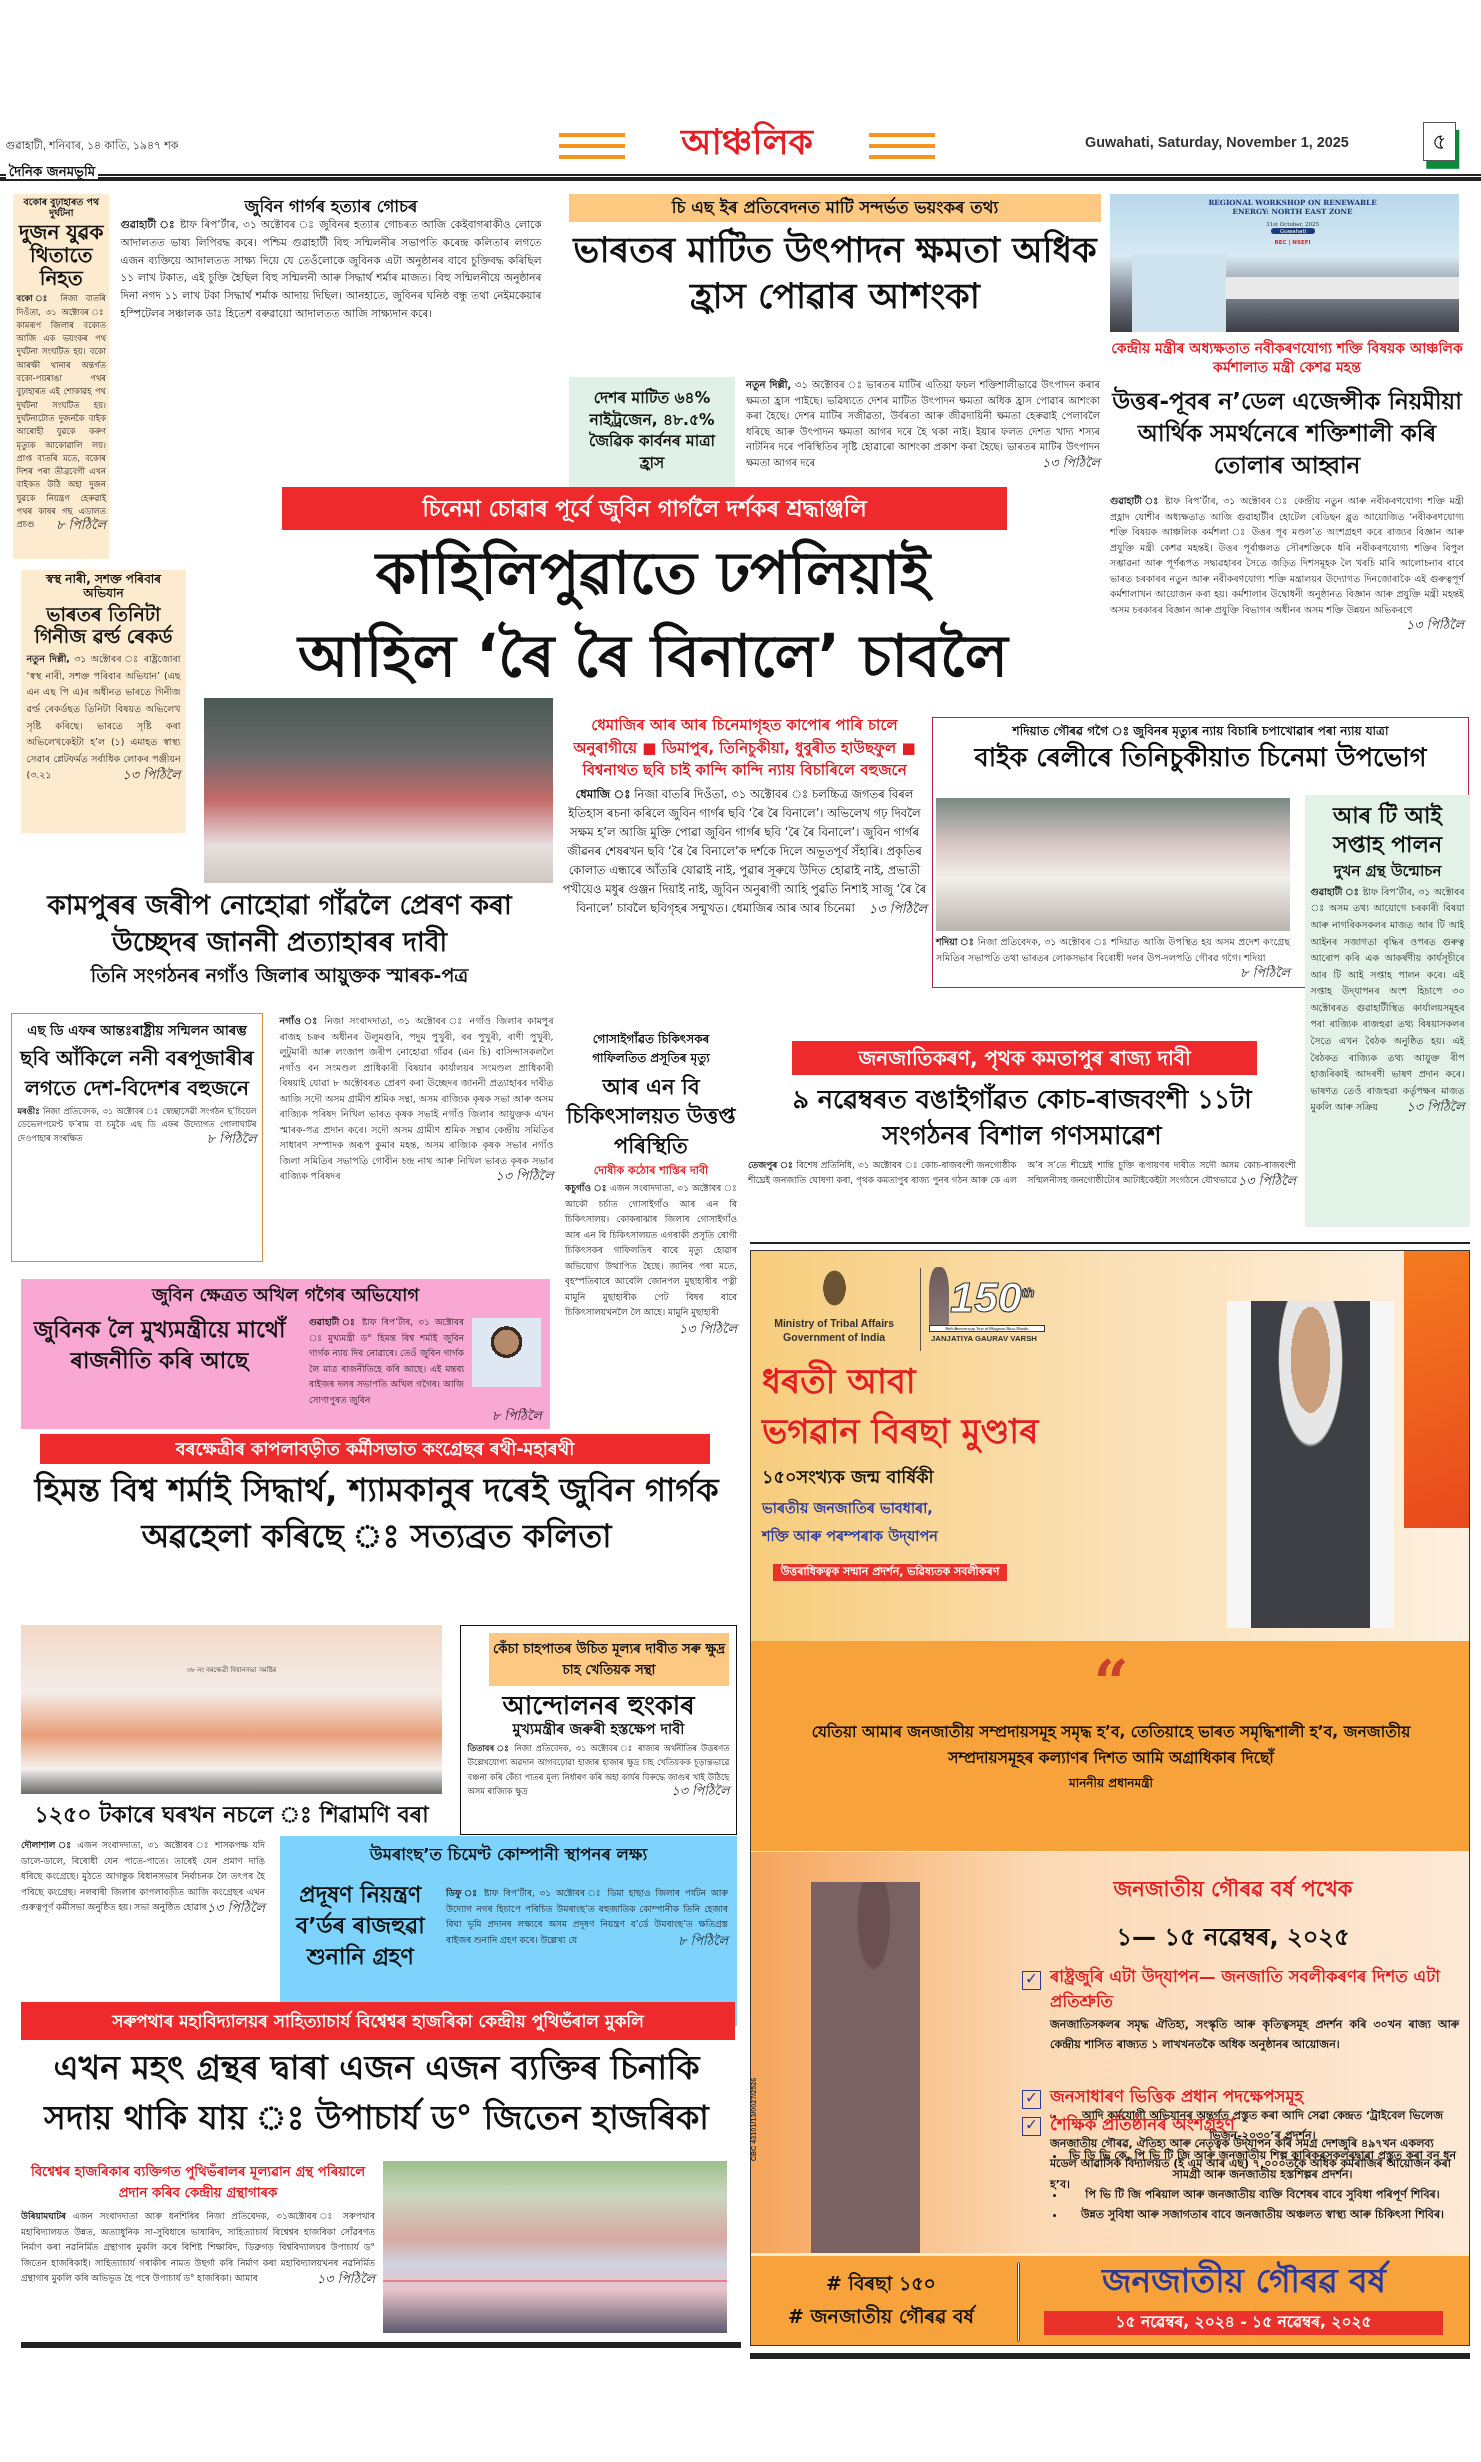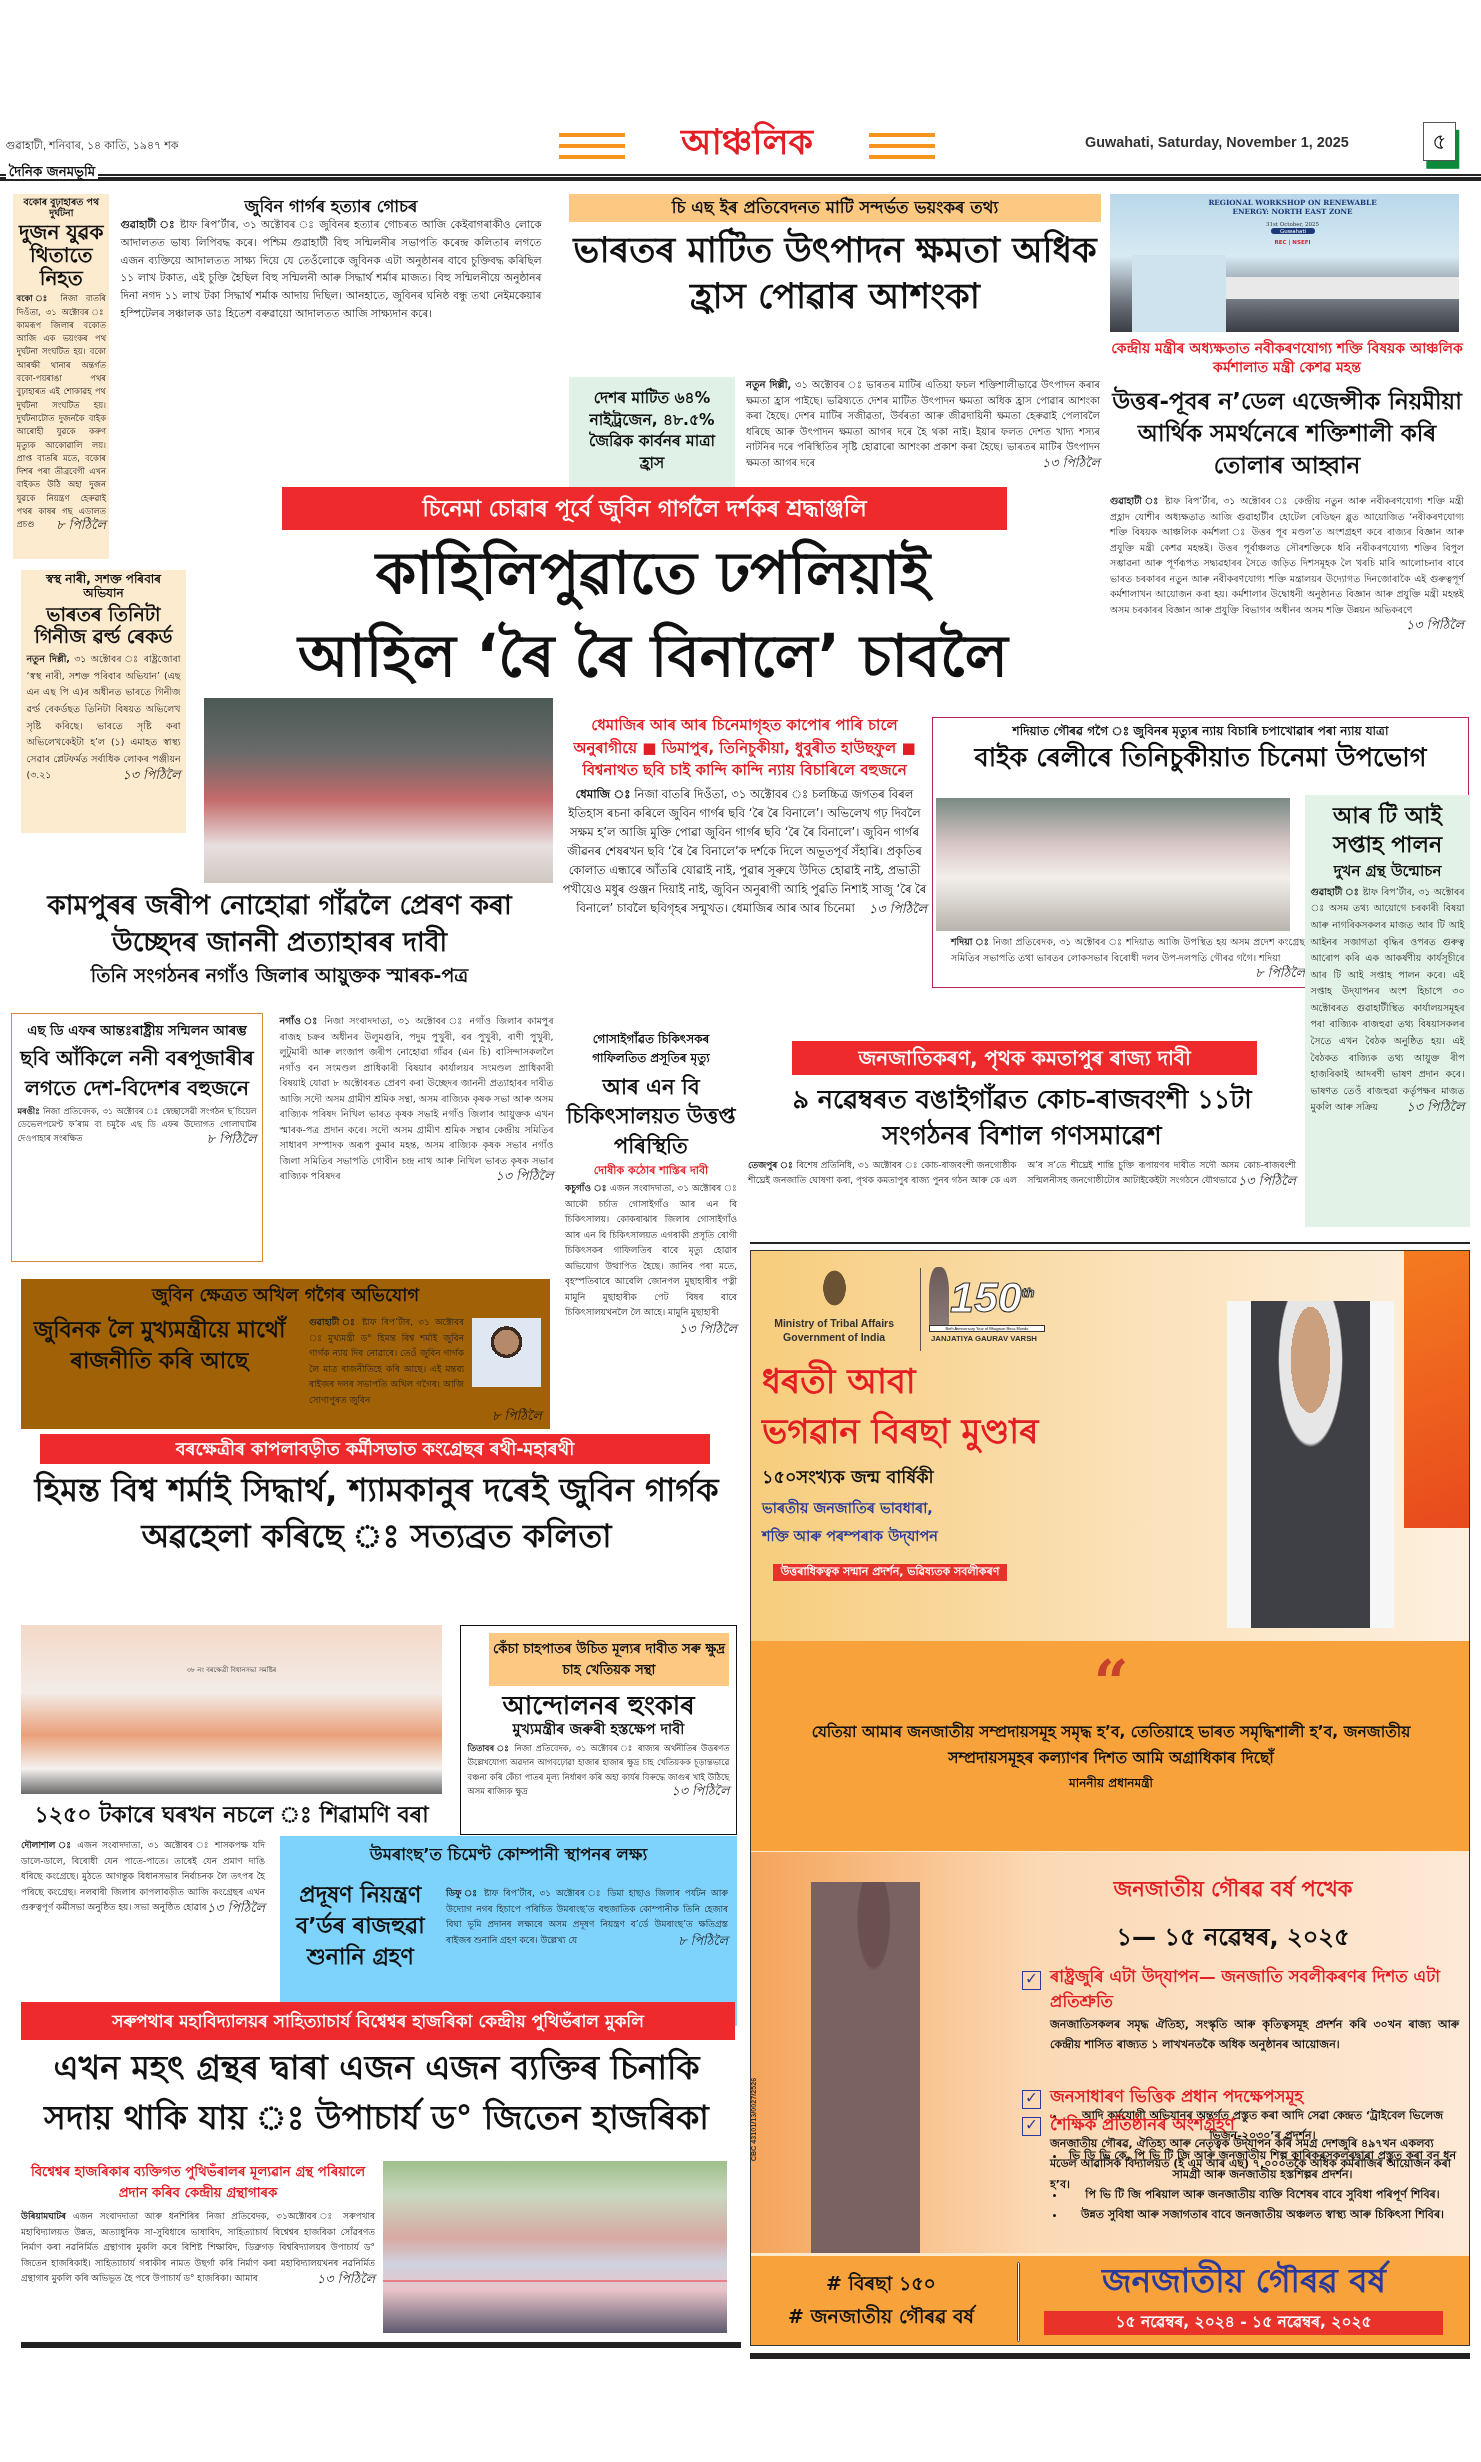--- a/index.html
+++ b/index.html
@@ -103,21 +103,21 @@
     <b>ধেমাজি ঃ</b>
     <span>নিজা বাতৰি দিওঁতা, ৩১ অক্টোবৰ ঃ চলচ্চিত্ৰ জগতৰ বিৰল ইতিহাস ৰচনা কৰিলে জুবিন গাৰ্গৰ ছবি ‘ৰৈ ৰৈ বিনালে’। অভিলেখ গঢ় দিবলৈ সক্ষম হ’ল আজি মুক্তি পোৱা জুবিন গাৰ্গৰ ছবি ‘ৰৈ ৰৈ বিনালে’। জুবিন গাৰ্গৰ জীৱনৰ শেষৰখন ছবি ‘ৰৈ ৰৈ বিনালে’ক দৰ্শকে দিলে অভূতপূৰ্ব সঁহাৰি। প্ৰকৃতিৰ কোলাত এন্ধাৰে আঁতৰি যোৱাই নাই, পুৱাৰ সূৰুযে উদিত হোৱাই নাই, প্ৰভাতী পখীয়েও মধুৰ গুঞ্জন দিয়াই নাই, জুবিন অনুৰাগী আহি পুৱতি নিশাই সাজু ‘ৰৈ ৰৈ বিনালে’ চাবলৈ ছবিগৃহৰ সন্মুখত। ধেমাজিৰ আৰ আৰ চিনেমা</span>
     <span class="cont">১৩ পিঠিলৈ</span>
   </div>
 </div>
 
 <div class="abs" style="left:932px;top:717px;width:537px;height:271px;border:1.7px solid #b0245a;">
   <div class="hl center" style="font-size:12px;margin-top:6.6px;">শদিয়াত গৌৰৱ গগৈ ঃ জুবিনৰ মৃত্যুৰ ন্যায় বিচাৰি চপাখোৱাৰ পৰা ন্যায় যাত্ৰা</div>
   <div class="hl center" style="font-size:25.5px;margin-top:4.4px;">বাইক ৰেলীৰে তিনিচুকীয়াত চিনেমা উপভোগ</div>
   <div class="abs photo" style="left:2.8px;top:80px;width:354px;height:133px;background:linear-gradient(180deg,#7a8a84 0%,#d9c7c7 35%,#f2eee9 60%,#b8b3ad 100%);"></div>
-  <div class="abs body-text" style="left:18px;top:216px;width:354px;font-size:9.4px;line-height:15.5px;">
+  <div class="abs body-text" style="left:3px;top:216px;width:354px;font-size:9.4px;line-height:15.5px;">
     <b>শদিয়া ঃ</b>
     <span>নিজা প্ৰতিবেদক, ৩১ অক্টোবৰ ঃ শদিয়াত আজি উপস্থিত হয় অসম প্ৰদেশ কংগ্ৰেছ সমিতিৰ সভাপতি তথা ভাৰতৰ লোকসভাৰ বিৰোধী দলৰ উপ-দলপতি গৌৰৱ গগৈ। শদিয়া</span>
     <span class="cont">৮ পিঠিলৈ</span>
   </div>
 </div>
 
 <div class="abs" style="left:1305px;top:795px;width:165px;height:432px;background:#e3f2e7;padding:5.5px 5.5px;">
   <div class="hl center" style="font-size:22px;line-height:1.35;">আৰ টি আই সপ্তাহ পালন</div>
   <div class="hl center" style="font-size:15px;margin:3.3px 0;">দুখন গ্ৰন্থ উন্মোচন</div>
   <div class="body-text" style="font-size:9.4px;line-height:16.6px;">
@@ -162,21 +162,21 @@
   <div class="redbar" style="margin-left:44px;width:465px;font-size:20px;line-height:34px;">জনজাতিকৰণ, পৃথক কমতাপুৰ ৰাজ্য দাবী</div>
   <div class="hl center" style="font-size:25.5px;line-height:1.45;margin-top:5.5px;">৯ নৱেম্বৰত বঙাইগাঁৱত কোচ-ৰাজবংশী ১১টা সংগঠনৰ বিশাল গণসমাৱেশ</div>
   <div class="body-text" style="font-size:8.9px;line-height:15.5px;column-count:2;column-gap:11px;margin-top:3.3px;">
     <b>তেজপুৰ ঃ</b>
     <span>বিশেষ প্ৰতিনিধি, ৩১ অক্টোবৰ ঃ কোচ-ৰাজবংশী জনগোষ্ঠীক শীঘ্ৰেই জনজাতি ঘোষণা কৰা, পৃথক কমতাপুৰ ৰাজ্য পুনৰ গঠন আৰু কে এল অ’ৰ স’তে শীঘ্ৰেই শান্তি চুক্তি ৰূপায়ণৰ দাবীত সদৌ অসম কোচ-ৰাজবংশী সন্মিলনীসহ জনগোষ্ঠীটোৰ আটাইকেইটা সংগঠনে যৌথভাৱে</span>
     <span class="cont">১৩ পিঠিলৈ</span>
   </div>
 </div>
 <div class="abs rule" style="left:750px;top:1242px;width:720px;height:2.2px;"></div>
 
-<div class="abs" style="left:21px;top:1279px;width:529px;height:150px;background:#a16207;">
+<div class="abs" style="left:21px;top:1279px;width:529px;height:150px;background:#f9a8d4;">
   <div class="hl center" style="font-size:17.7px;margin-top:5.5px;">জুবিন ক্ষেত্ৰত অখিল গগৈৰ অভিযোগ</div>
   <div class="abs hl center" style="left:5.5px;top:36px;width:266px;font-size:22px;line-height:1.4;">জুবিনক লৈ মুখ্যমন্ত্ৰীয়ে মাথোঁ ৰাজনীতি কৰি আছে</div>
   <div class="abs body-text" style="left:288px;top:36px;width:155px;font-size:8.9px;line-height:15.5px;">
     <b>গুৱাহাটী ঃ</b>
     <span>ষ্টাফ ৰিপ’ৰ্টাৰ, ৩১ অক্টোবৰ ঃ মুখ্যমন্ত্ৰী ড° হিমন্ত বিশ্ব শৰ্মাই জুবিন গাৰ্গক ন্যায় দিব নোৱাৰে। তেওঁ জুবিন গাৰ্গক লৈ মাত্ৰ ৰাজনীতিহে কৰি আছে। এই মন্তব্য ৰাইজৰ দলৰ সভাপতি অখিল গগৈৰ। আজি সোণাপুৰত জুবিন</span>
   </div>
   <div class="abs photo" style="left:451px;top:39px;width:69px;height:69px;background:radial-gradient(circle at 50% 35%,#b58a6a 0 22%,#3a2a20 22% 28%,#dfe8f2 28%);"></div>
   <div class="abs cont" style="right:8.3px;top:127px;">৮ পিঠিলৈ</div>
 </div>
 

